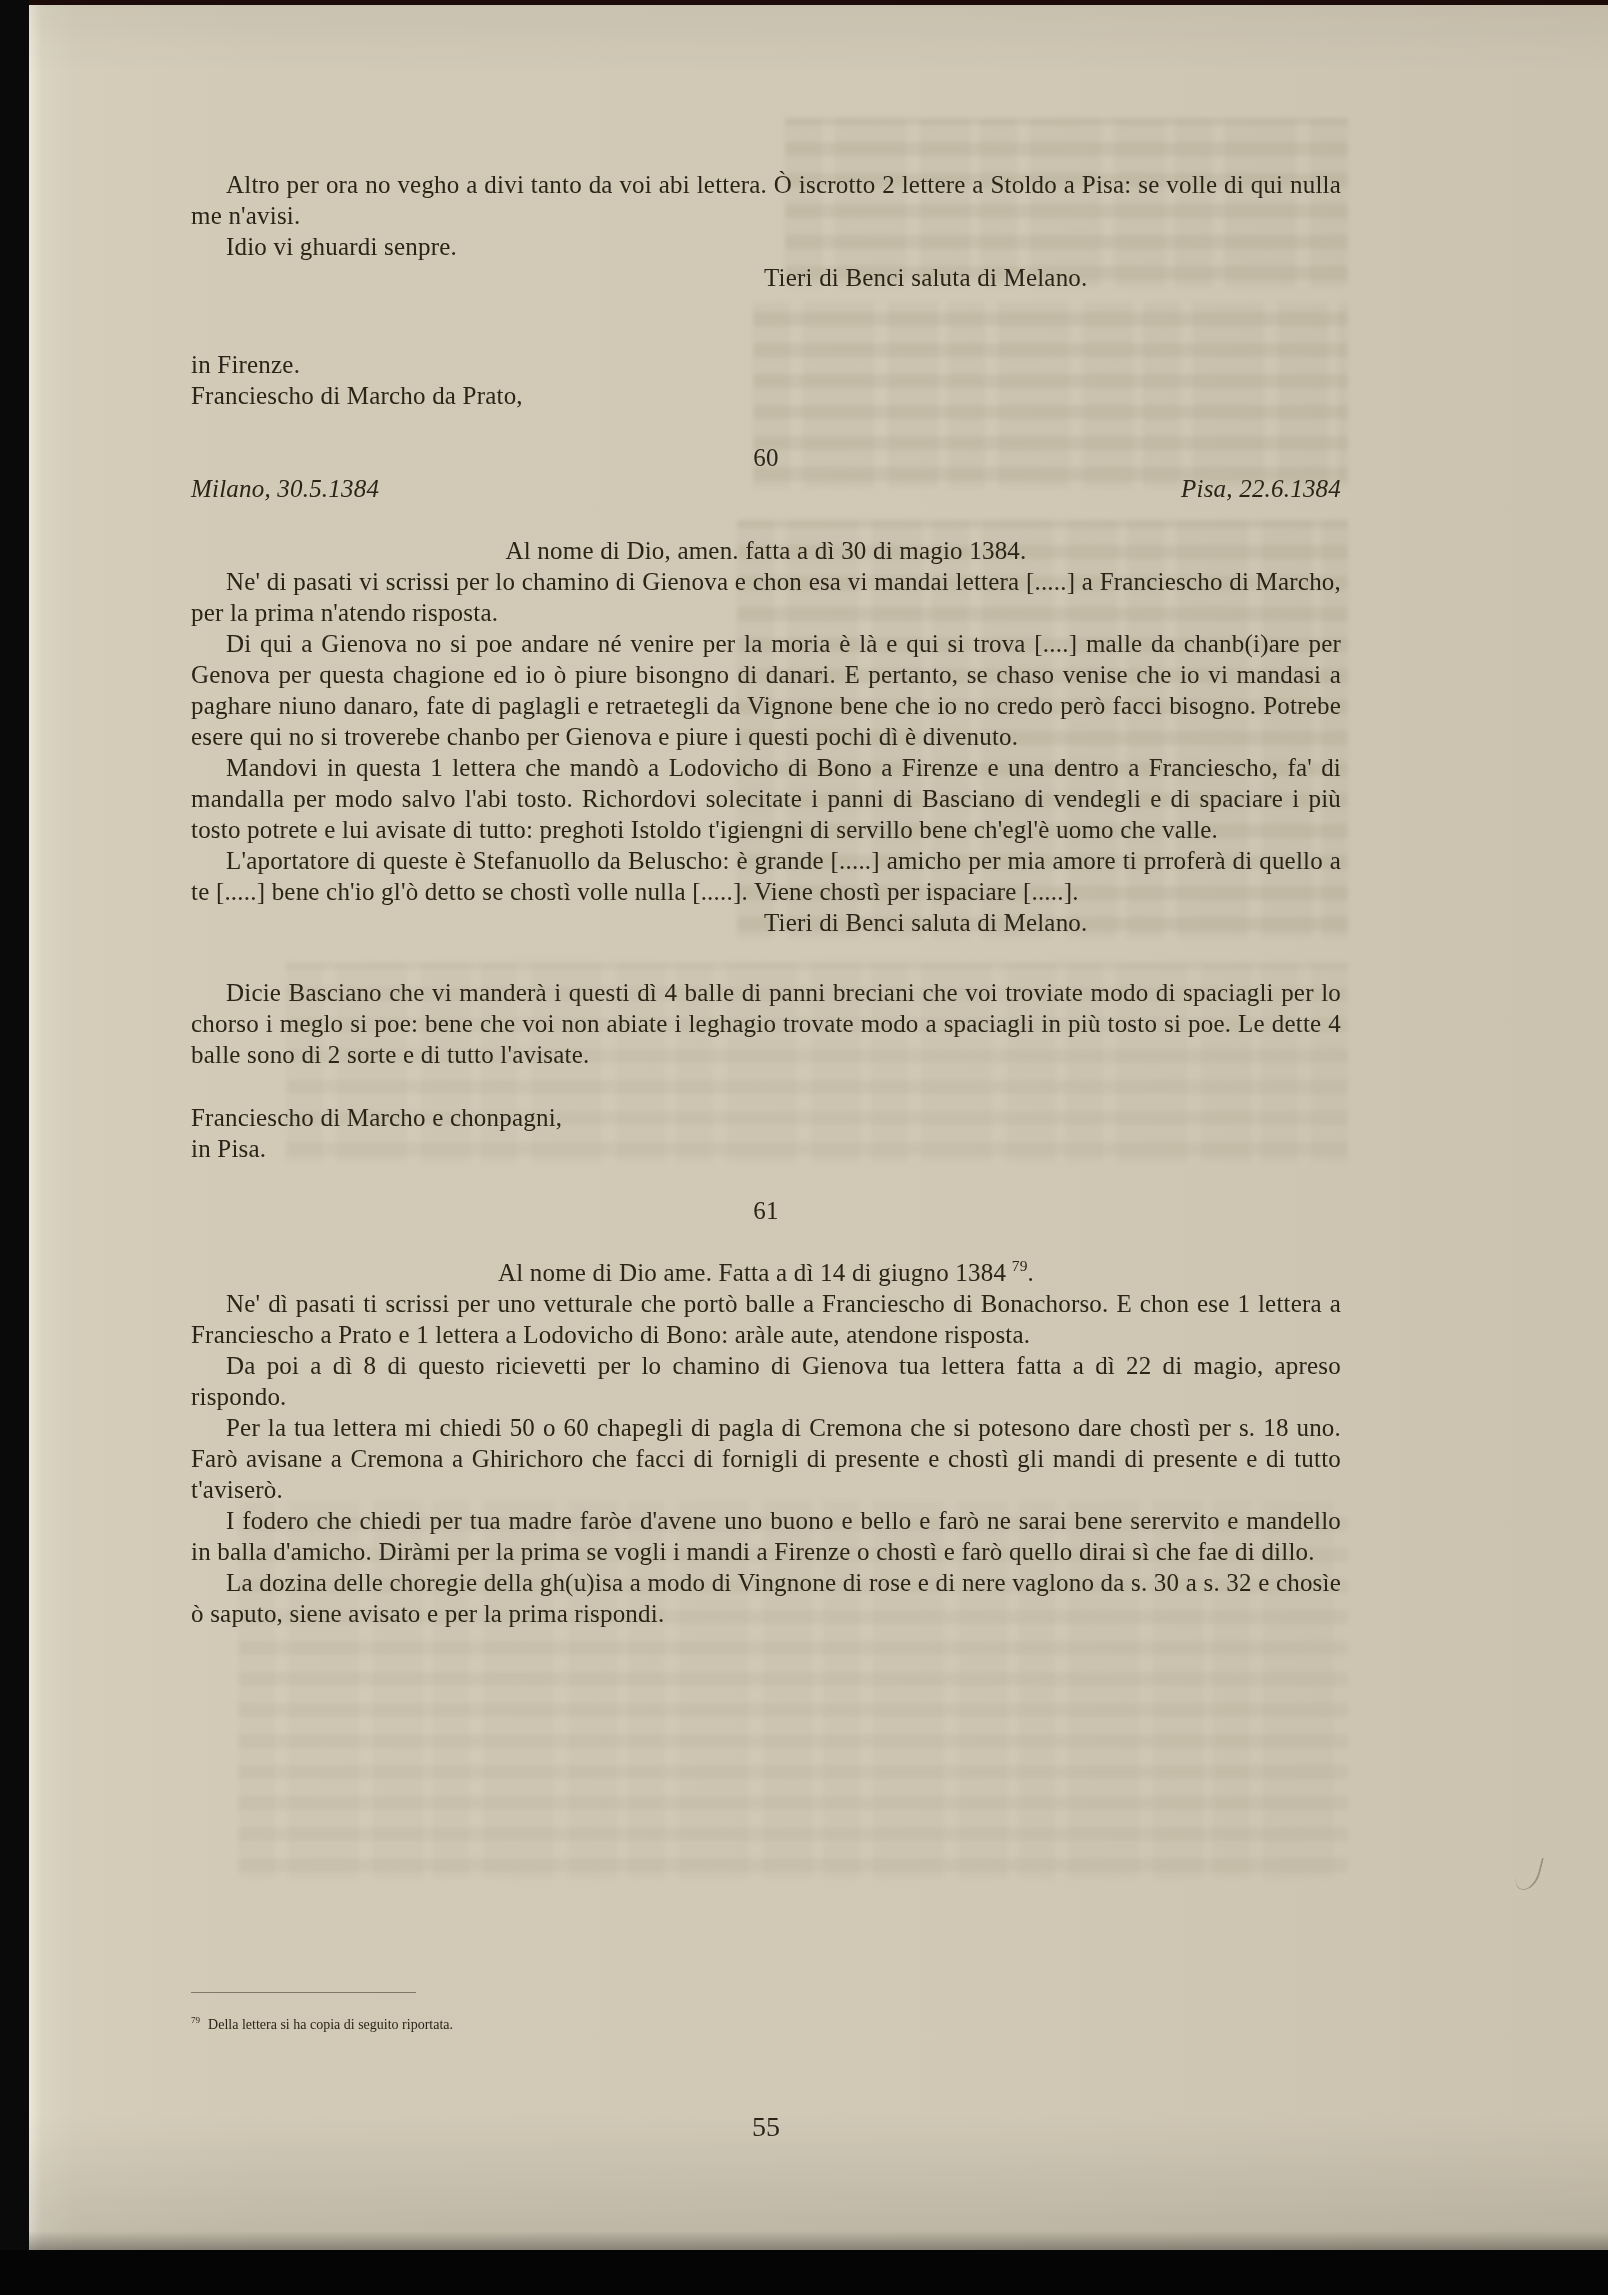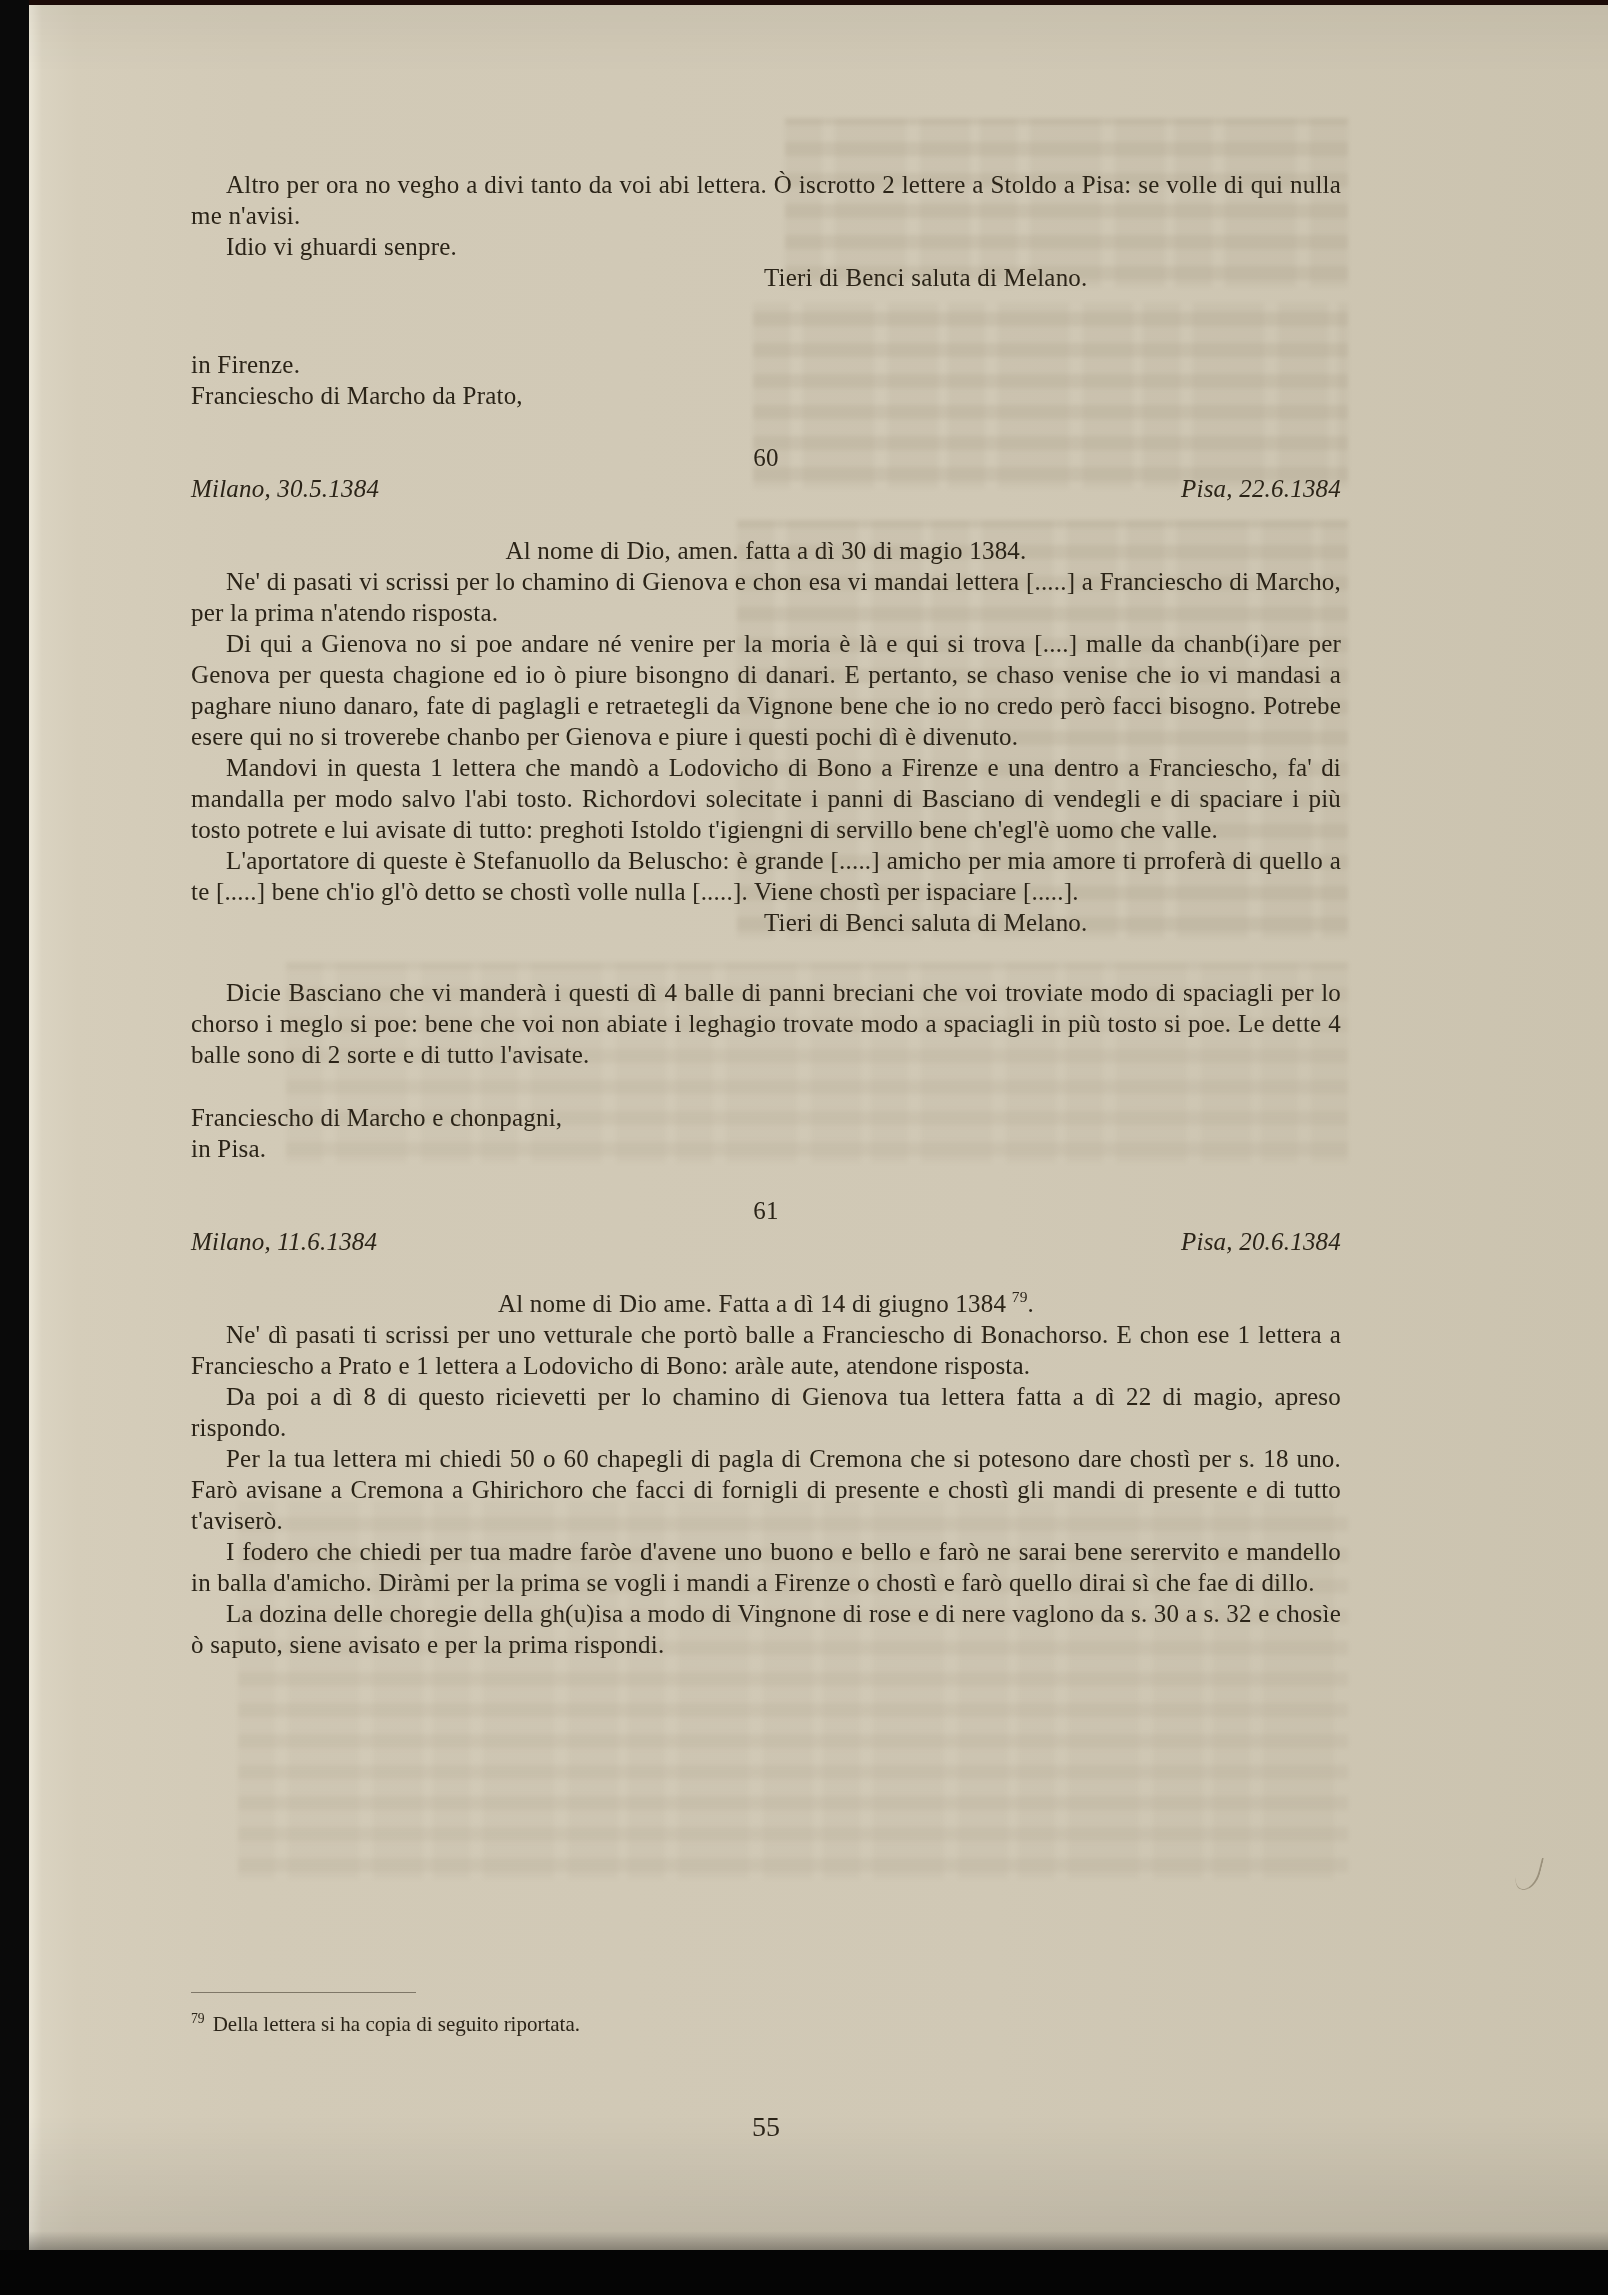--- a/index.html
+++ b/index.html
@@ -70,21 +70,21 @@
   .salutation { text-align: center; text-indent: 0; margin-top: 31px !important; }
   .ps-gap { margin-top: 39px !important; }
 
   .fnref { font-size: 0.62em; vertical-align: super; line-height: 0; margin-left: 5.6px; }
 
   .footnote {
     position: absolute; left: 162px; top: 1987px; width: 1150px;
     color: #2b2418;
   }
   .fn-rule { width: 225px; height: 1.6px; background: rgba(43,36,24,0.5); margin-bottom: 17.7px; }
-  .fn-text { margin: 0; font-size: 21px; line-height: 27px; text-align: left; }
+  .fn-text { margin: 0; font-size: 14px; line-height: 27px; text-align: left; }
   .fn-marker { font-size: 0.65em; vertical-align: super; line-height: 0; margin-right: 8px; }
 
   .page-number {
     position: absolute; left: 162px; top: 2106px; width: 1150px;
     text-align: center; color: #2b2418; font-size: 28px; margin: 0;
   }
 </style>
 </head>
 <body>
 
@@ -126,24 +126,20 @@
       <p class="sig">Tieri di Benci saluta di Melano.</p>
 
       <p class="body-p ps-gap">Dicie Basciano che vi manderà i questi dì 4 balle di panni breciani che voi troviate modo di spaciagli per lo chorso i meglo si poe: bene che voi non abiate i leghagio trovate modo a spaciagli in più tosto si poe. Le dette 4 balle sono di 2 sorte e di tutto l'avisate.</p>
 
       <div class="addr-gap2">
         <p class="addr-line">Franciescho di Marcho e chonpagni,</p>
         <p class="addr-line">in Pisa.</p>
       </div>
 
       <p class="letter-num">61</p>
-      <div class="dates">
-        <span>Milano, 11.6.1384</span>
-        <span>Pisa, 20.6.1384</span>
-      </div>
       <p class="salutation"><span>Al nome di Dio ame. Fatta a dì 14 di giugno 1384</span><sup class="fnref">79</sup><span>.</span></p>
 
       <p class="body-p">Ne' dì pasati ti scrissi per uno vetturale che portò balle a Franciescho di Bonachorso. E chon ese 1 lettera a Franciescho a Prato e 1 lettera a Lodovicho di Bono: aràle aute, atendone risposta.</p>
       <p class="body-p">Da poi a dì 8 di questo ricievetti per lo chamino di Gienova tua lettera fatta a dì 22 di magio, apreso rispondo.</p>
       <p class="body-p">Per la tua lettera mi chiedi 50 o 60 chapegli di pagla di Cremona che si potesono dare chostì per s. 18 uno. Farò avisane a Cremona a Ghirichoro che facci di fornigli di presente e chostì gli mandi di presente e di tutto t'aviserò.</p>
       <p class="body-p">I fodero che chiedi per tua madre faròe d'avene uno buono e bello e farò ne sarai bene serervito e mandello in balla d'amicho. Diràmi per la prima se vogli i mandi a Firenze o chostì e farò quello dirai sì che fae di dillo.</p>
       <p class="body-p">La dozina delle choregie della gh(u)isa a modo di Vingnone di rose e di nere vaglono da s. 30 a s. 32 e chosìe ò saputo, siene avisato e per la prima rispondi.</p>
 
     </div>
 

